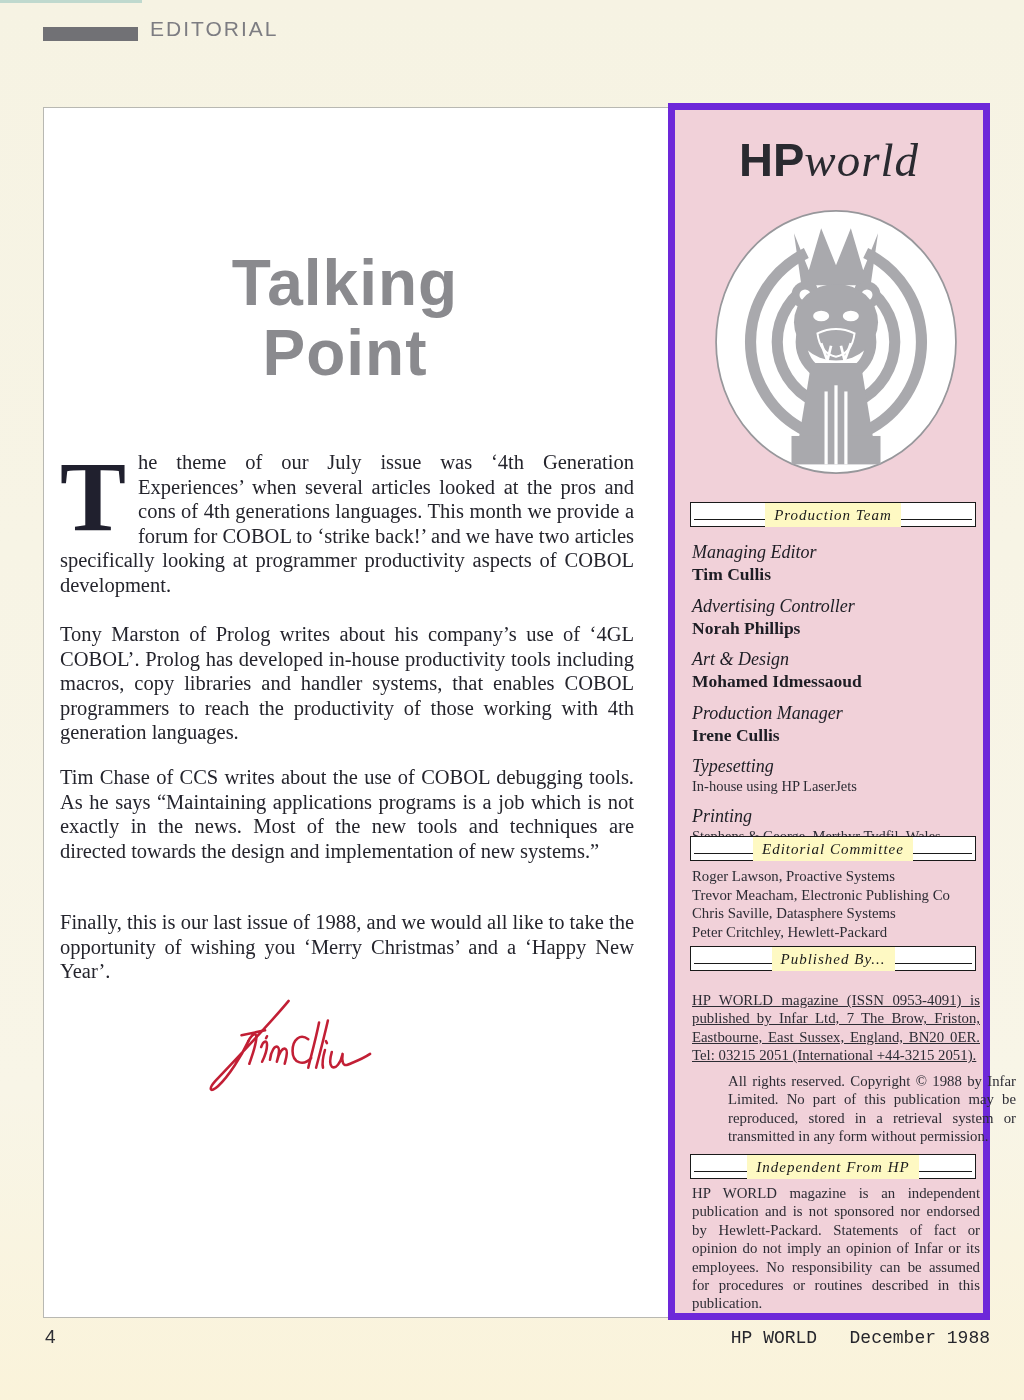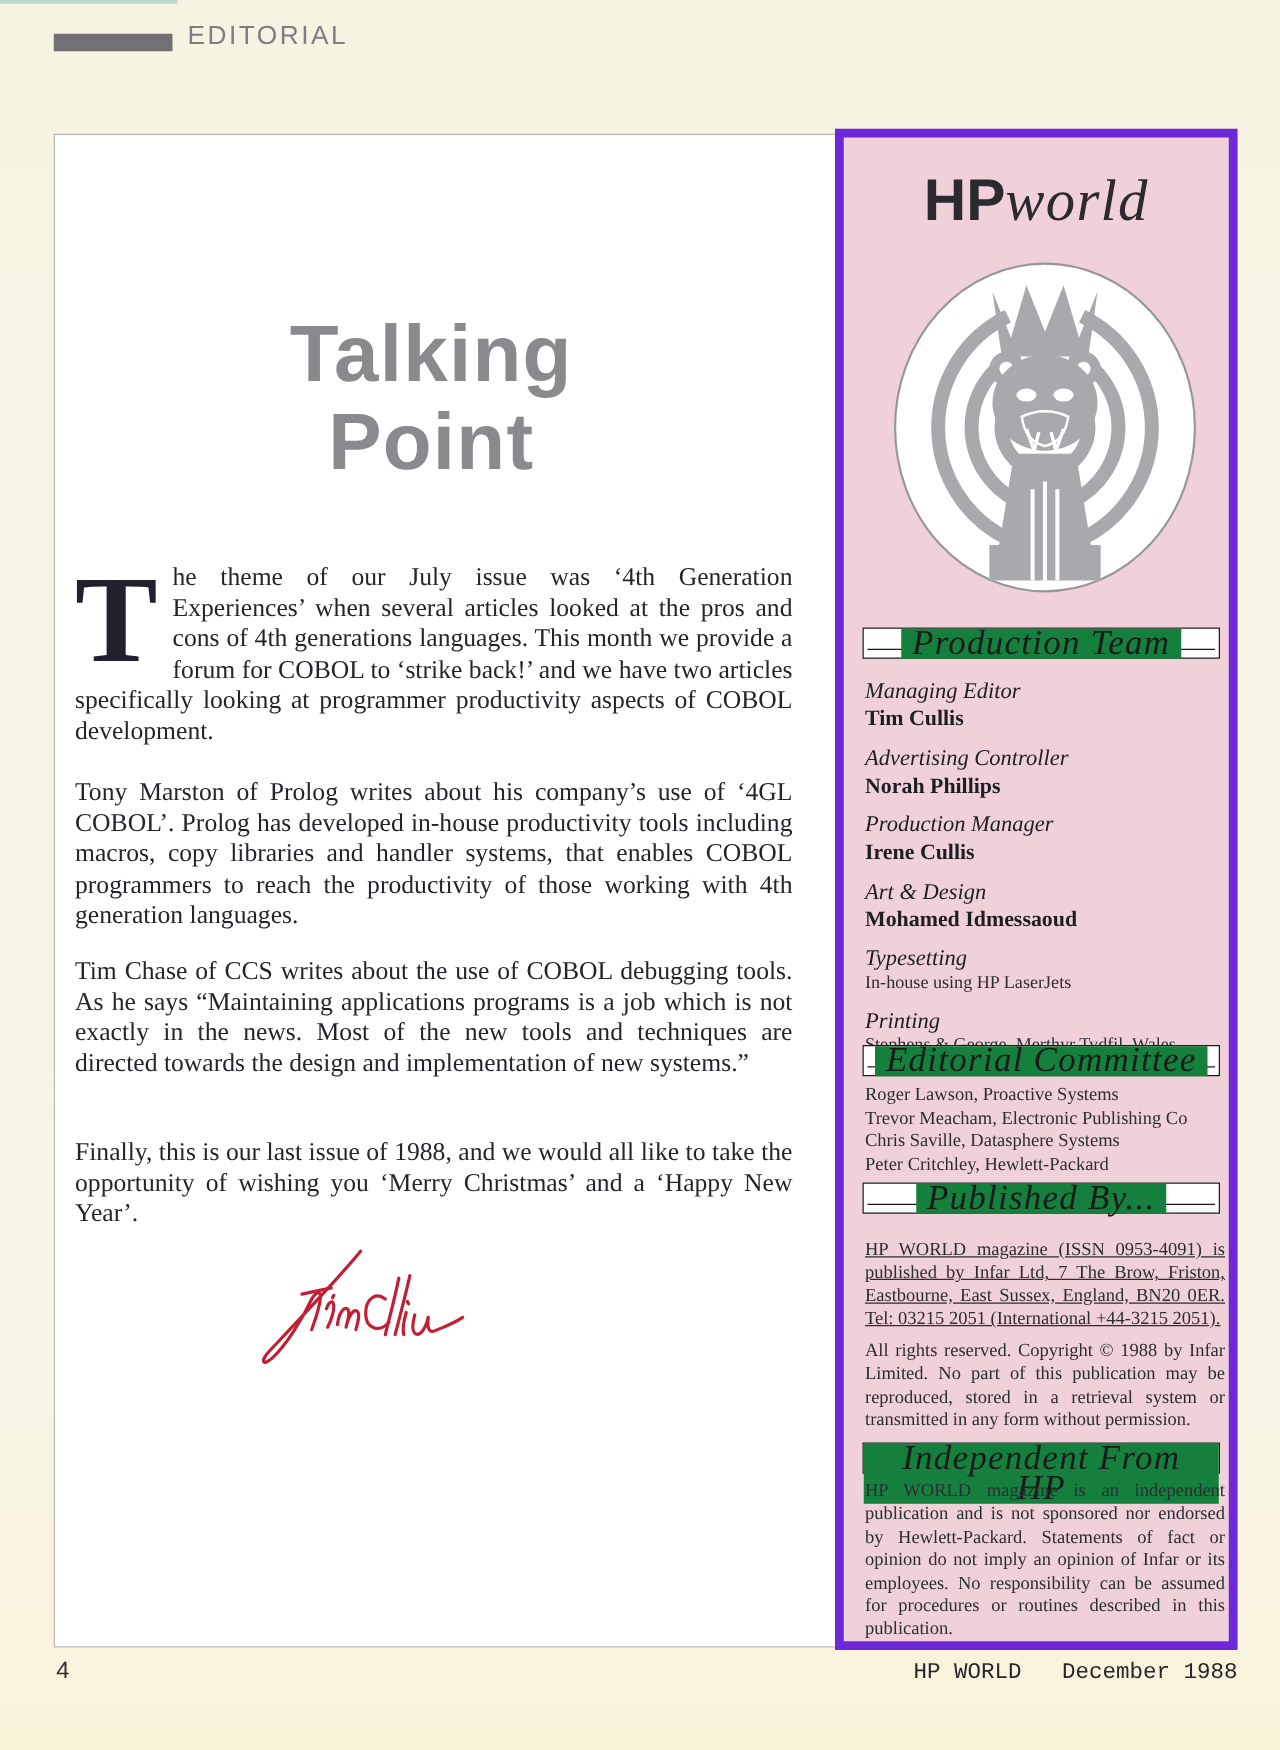--- a/index.html
+++ b/index.html
@@ -66,41 +66,41 @@
 
   .section-header {
     position:absolute; left:15px; width:286px; height:25px;
     background:#ffffff; border:1px solid #1a1a1a; text-align:center;
   }
   .section-header::before {
     content:""; position:absolute; left:3px; right:3px; bottom:6px;
     border-bottom:1.5px solid #1a1a1a;
   }
   .script {
-    position:relative; display:inline-block; padding:0 9px; background:#15803d;
-    font-family:"Liberation Serif", serif; font-style:italic; font-size:28px;
+    position:relative; display:inline-block; padding:0 9px; background:#fef9c3;
+    font-family:"Liberation Serif", serif; font-style:italic; font-size:15px;
     line-height:24px; color:#1a1a1a; letter-spacing:1px;
   }
   .hdr-production { top:392px; }
   .hdr-editorial  { top:726px; }
   .hdr-published  { top:836px; }
   .hdr-independent{ top:1044px; }
 
   .team { position:absolute; left:17px; top:431px; width:288px; color:#1d1d24; }
   .team .entry { margin-bottom:8.5px; }
   .team .role { font-style:italic; font-size:18px; line-height:22px; }
   .team .name { font-weight:bold; font-size:17.5px; line-height:23px; }
   .team .entry.small .name { font-weight:normal; font-size:14.5px; line-height:19px; color:#2c2c34; }
 
   .committee { position:absolute; left:17px; top:757px; width:292px;
     font-size:14.8px; line-height:18.6px; color:#2c2c34; }
   .side-para { position:absolute; left:17px; width:288px;
     font-size:14.8px; line-height:18.4px; text-align:justify; color:#2c2c34; }
   .sp1 { top:881px;text-decoration:underline; }
-  .sp2 { top:962px; }
+  .sp2 { top:962px;margin-left:36px; }
   .sp3 { top:1074px; }
 
   
   .page-num {
     position:absolute; left:45px; top:1326px;
     font-family:"Liberation Sans", sans-serif; font-size:19px; color:#2e2e34;
   }
   .footer-right {
     position:absolute; right:34px; top:1328px;
     font-family:Liberation Mono, monospace; font-size:18px; color:#26262c;
@@ -191,26 +191,26 @@
   <div class="team">
     <div class="entry">
       <div class="role">Managing Editor</div>
       <div class="name">Tim Cullis</div>
     </div>
     <div class="entry">
       <div class="role">Advertising Controller</div>
       <div class="name">Norah Phillips</div>
     </div>
     <div class="entry">
+      <div class="role">Art &amp; Design</div>
+      <div class="name">Mohamed Idmessaoud</div>
+    </div>
+    <div class="entry">
       <div class="role">Production Manager</div>
       <div class="name">Irene Cullis</div>
-    </div>
-    <div class="entry">
-      <div class="role">Art &amp; Design</div>
-      <div class="name">Mohamed Idmessaoud</div>
     </div>
     <div class="entry small">
       <div class="role">Typesetting</div>
       <div class="name">In-house using HP LaserJets</div>
     </div>
     <div class="entry small">
       <div class="role">Printing</div>
       <div class="name">Stephens &amp; George, Merthyr Tydfil, Wales</div>
     </div>
   </div>

